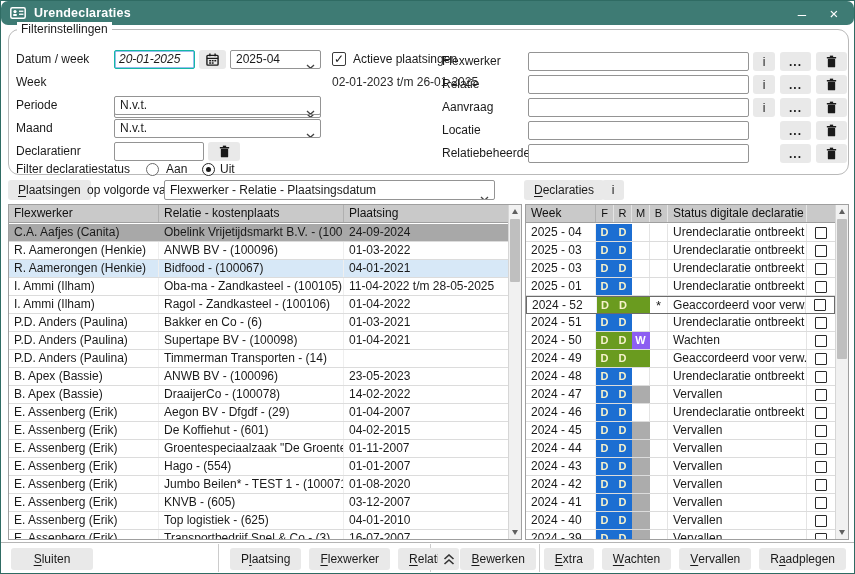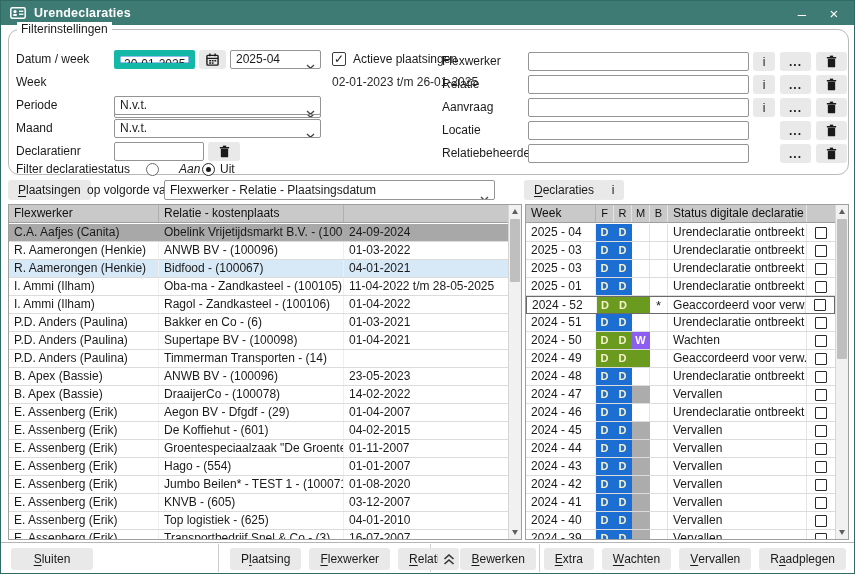--- a/index.html
+++ b/index.html
@@ -5,32 +5,32 @@
   * { box-sizing: border-box; }
   html,body { margin:0; padding:0; }
   body {
     width:855px; height:574px; overflow:hidden;
     font-family:"Liberation Sans", sans-serif; font-size:12px; color:#1a1a1a;
     background:#fff;
   }
   #win { position:absolute; inset:0; background:#fff; border:1px solid #2f6b63; overflow:hidden; }
 
   
-  #titlebar { position:absolute; left:0; top:0; width:100%; height:24px; display:flex; align-items:center; color:#fff; }
+  #titlebar { position:absolute; left:0; top:0; width:100%; height:24px; display:flex; align-items:center; color:#fff;border-radius:7px; }
   #title-icon { margin:0 8px 0 9px; display:flex; align-items:center; }
   #title-text { font-weight:bold; font-size:12.5px; letter-spacing:.2px; }
   #tb-spacer { flex:1; }
   .tb-btn { width:32px; height:24px; display:flex; align-items:center; justify-content:center; color:#fff; font-size:15px; cursor:default; }
 
   
   #fieldset { position:absolute; left:7px; top:28px; width:841px; height:146px; border:1px solid #b9b9b9; border-radius:11px; }
   #legend { position:absolute; left:8px; top:-8px; background:#fff; padding:0 4px; }
   .flabel { position:absolute; height:19px; line-height:19px; white-space:nowrap; }
   .tbx { position:absolute; height:19px; border:1px solid #949494; border-radius:2px; background:#fff; padding:0 4px; line-height:17px; white-space:nowrap; overflow:hidden; }
-  .tbx.focus { border:6px solid #14b8a6; box-shadow:inset 0 0 0 0.5px #2f7bd9; }
+  .tbx.focus { border:1px solid #14b8a6; box-shadow:inset 0 0 0 0.5px #2f7bd9;font-style:italic; }
   .selbox { position:absolute; height:19px; border:1px solid #949494; border-radius:2px; background:#fff; padding:0 18px 0 5px; line-height:17px; white-space:nowrap; overflow:hidden; }
   .selbox .chev { position:absolute; right:5px; top:7px; }
   .sqbtn { position:absolute; height:19px; background:#e9e9e9; border-radius:3px; display:flex; align-items:center; justify-content:center; border:none; font-family:inherit; font-size:12px; color:#1a1a1a; padding:0; }
   .cbx-box { position:absolute; width:14px; height:14px; border:1.5px solid #3a3a3a; border-radius:2px; background:#fff; display:flex; align-items:center; justify-content:center; font-size:12px; line-height:12px; color:#222; }
   .radio { position:absolute; width:13px; height:13px; border:1.5px solid #6a6a6a; border-radius:50%; background:#fff; }
   .radio.on { border-color:#2a2a2a; }
   .radio.on::after { content:""; position:absolute; left:2.5px; top:2.5px; width:5px; height:5px; border-radius:50%; background:#1a1a1a; }
   .statictext { position:absolute; height:19px; line-height:19px; white-space:nowrap; color:#2a2a2a; }
 
   
@@ -149,21 +149,21 @@
     <button class="sqbtn" style="left:199px;top:112px;width:32px;">
       <svg width="11" height="13" viewBox="0 0 12 14" fill="#1a1a1a">
           <rect x="2" y="4" width="8" height="9.4" rx="1"></rect>
           <rect x="0.8" y="2" width="10.4" height="1.6" rx="0.5"></rect>
           <rect x="4.2" y="0.6" width="3.6" height="1.5"></rect>
         </svg>
     </button>
 
     
     <span class="flabel" style="left:7px;top:130px;">Filter declaratiestatus</span>
-    <span id="radio-row"><span class="radio" style="left: 137px; top: 133px;"></span><span class="flabel" style="left: 170px; top: 130px; font-style: italic;">Aan</span><span class="radio on" style="left: 193px; top: 133px;"></span><span class="flabel" style="left: 211px; top: 130px;">Uit</span></span>
+    <span id="radio-row"><span class="radio" style="left: 137px; top: 133px;"></span><span class="flabel" style="left: 157px; top: 130px;">Aan</span><span class="radio on" style="left: 193px; top: 133px;"></span><span class="flabel" style="left: 211px; top: 130px;">Uit</span></span>
 
     
     <span id="filter-right"><span class="flabel" style="left: 433px; top: 22px;">Flexwerker</span><span class="tbx" style="left: 519px; top: 22px; width: 221px;"></span><button class="sqbtn" style="left: 744px; top: 22px; width: 22px;">i</button><button class="sqbtn" style="left: 771px; top: 22px; width: 31px; font-weight: bold; letter-spacing: 1px;">...</button><button class="sqbtn" style="left: 807px; top: 22px; width: 31px;">
           <svg width="11" height="13" viewBox="0 0 12 14" fill="#1a1a1a">
             <rect x="2" y="4" width="8" height="9.4" rx="1"></rect>
             <rect x="0.8" y="2" width="10.4" height="1.6" rx="0.5"></rect>
             <rect x="4.2" y="0.6" width="3.6" height="1.5"></rect>
           </svg>
         </button><span class="flabel" style="left: 433px; top: 45px;">Relatie</span><span class="tbx" style="left: 519px; top: 45px; width: 221px;"></span><button class="sqbtn" style="left: 744px; top: 45px; width: 22px;">i</button><button class="sqbtn" style="left: 771px; top: 45px; width: 31px; font-weight: bold; letter-spacing: 1px;">...</button><button class="sqbtn" style="left: 807px; top: 45px; width: 31px;">
           <svg width="11" height="13" viewBox="0 0 12 14" fill="#1a1a1a">
@@ -200,20 +200,21 @@
           <polyline points="1,1 4.5,4.3 8,1" fill="none" stroke="#444" stroke-width="1.3"></polyline>
         </svg></span>
   </span>
   <button class="toolbtn" style="left:523px;top:179px;"><u>D</u>eclaraties</button>
   <button class="toolbtn" style="left:601px;top:179px;width:22px;padding:0;justify-content:center;">i</button>
 
   <div class="panelbox" style="left:7px;top:203px;width:514px;height:336px;">
     <div class="thead" style="width:499px;">
       <span class="th lc1">Flexwerker</span>
       <span class="th lc2">Relatie - kostenplaats</span>
+      <span class="th lc3">Plaatsing</span>
     </div>
     <div class="tbody" id="ltable-body" style="width:499px;height:315px;">
         <div class="trow" style="background: rgb(168, 168, 168);">
           <span class="cell lc1" style="border-right-color: rgb(168, 168, 168);">C.A. Aafjes (Canita)</span>
           <span class="cell lc2" style="border-right-color: rgb(168, 168, 168);">Obelink Vrijetijdsmarkt B.V. - (10011...</span>
           <span class="cell lc3" style="border-right-color: rgb(168, 168, 168);">24-09-2024</span>
         </div>
         <div class="trow">
           <span class="cell lc1">R. Aamerongen (Henkie)</span>
           <span class="cell lc2">ANWB BV - (100096)</span>

